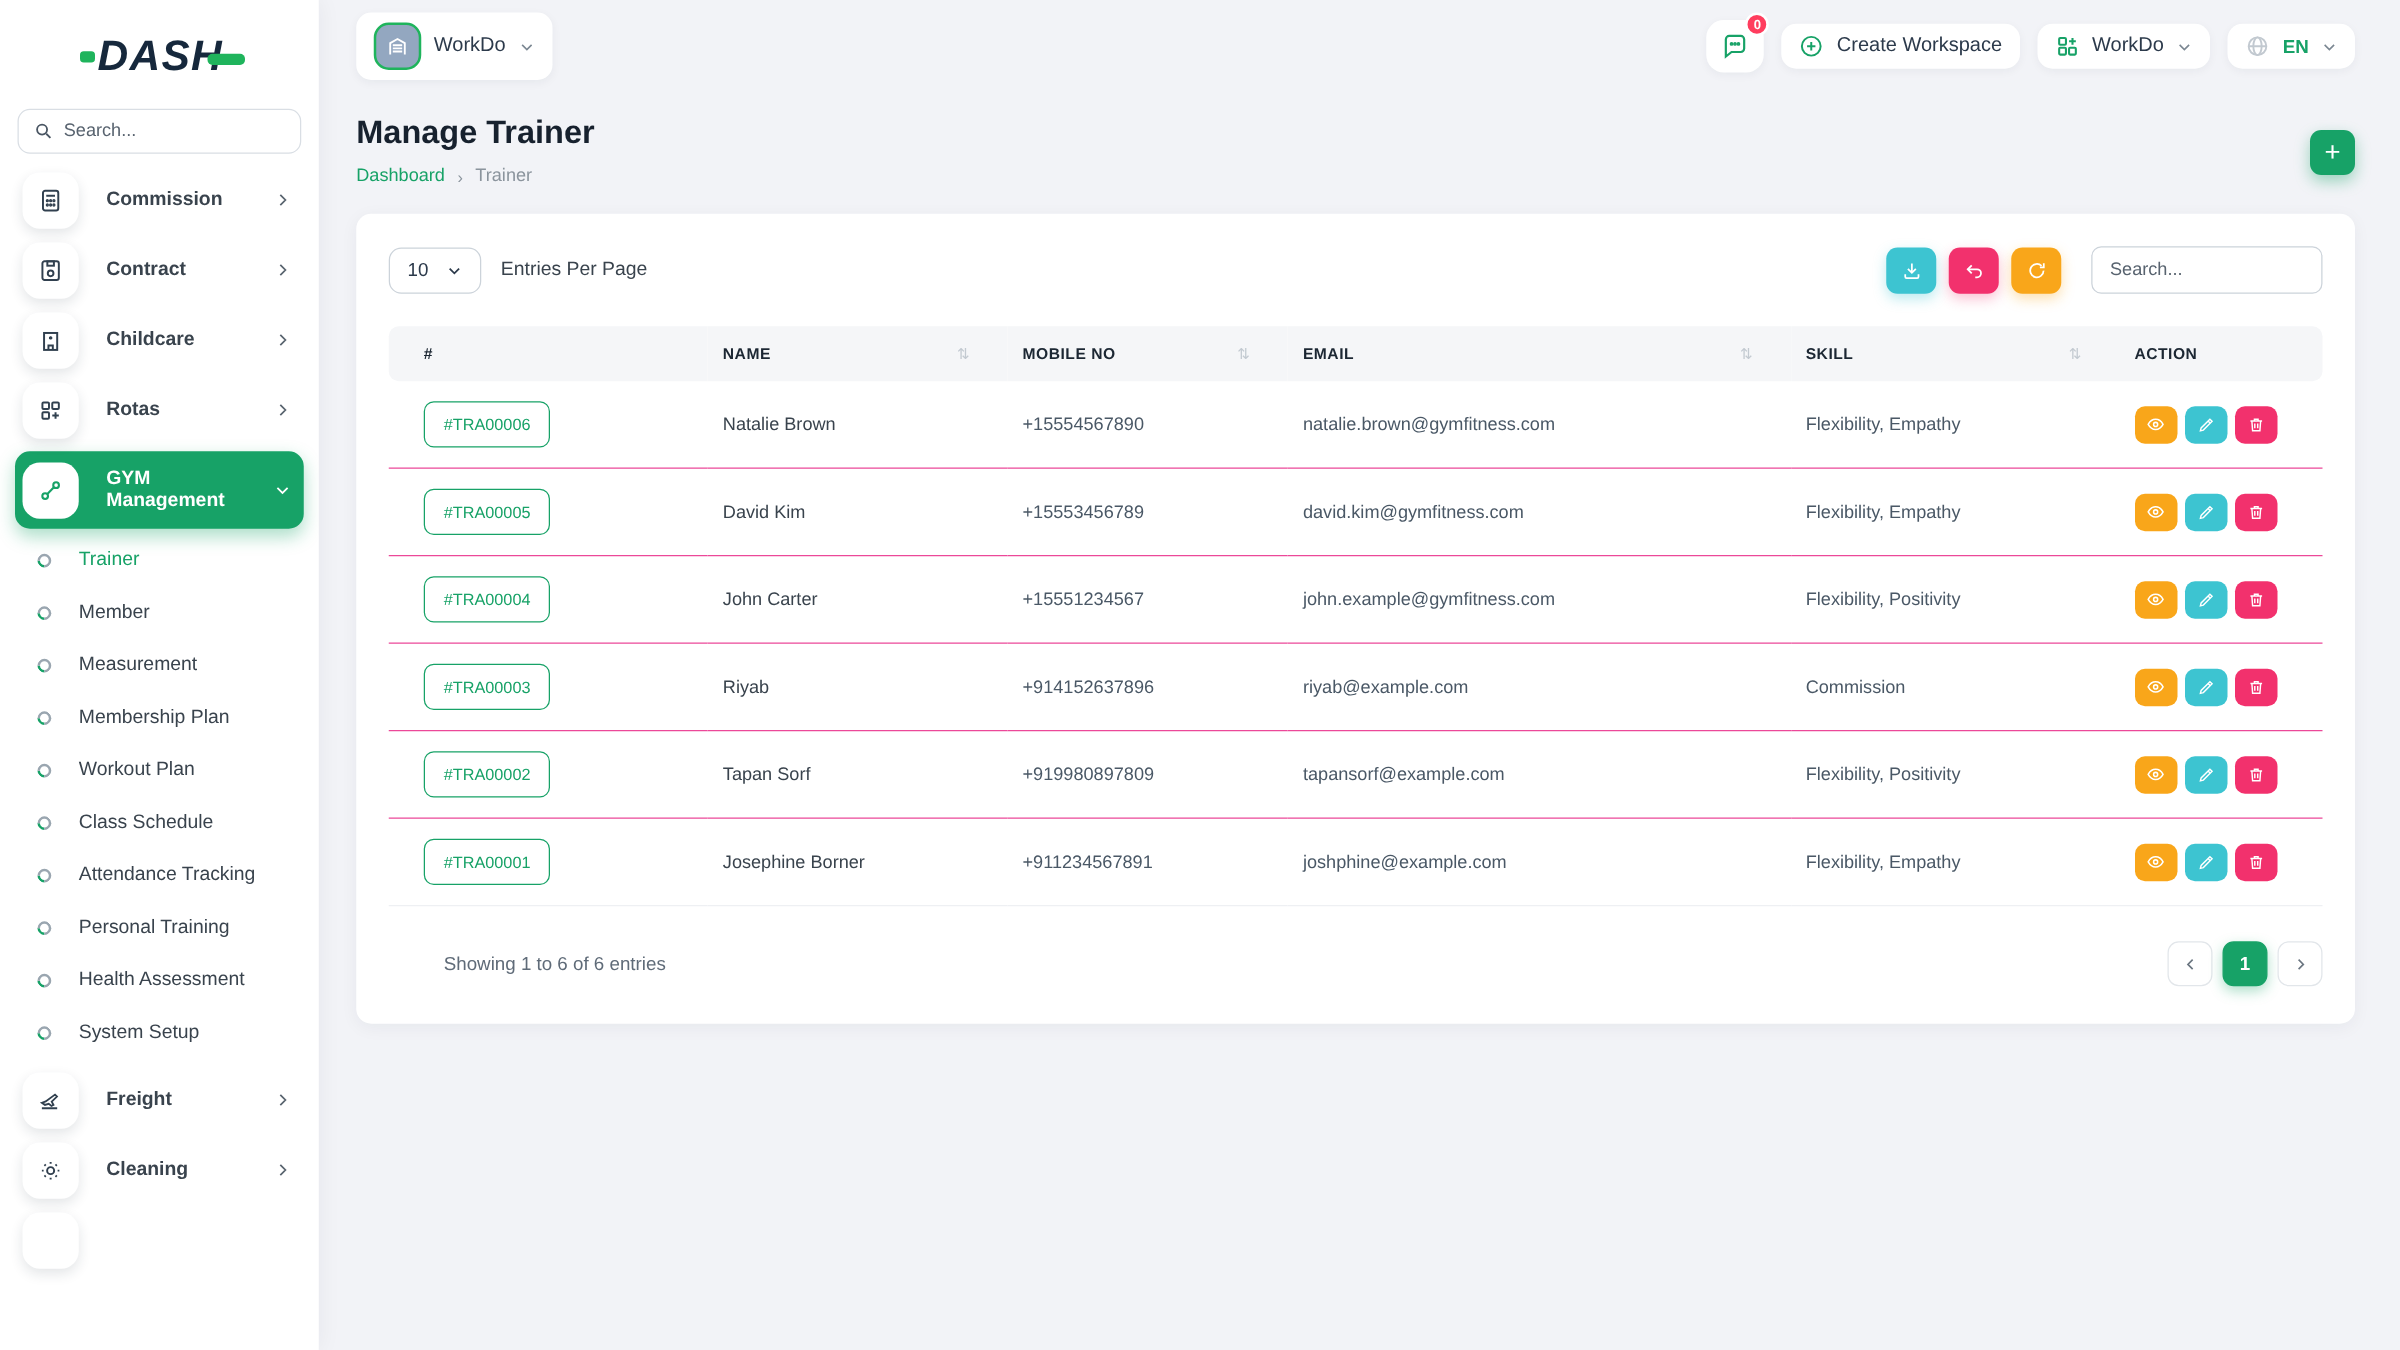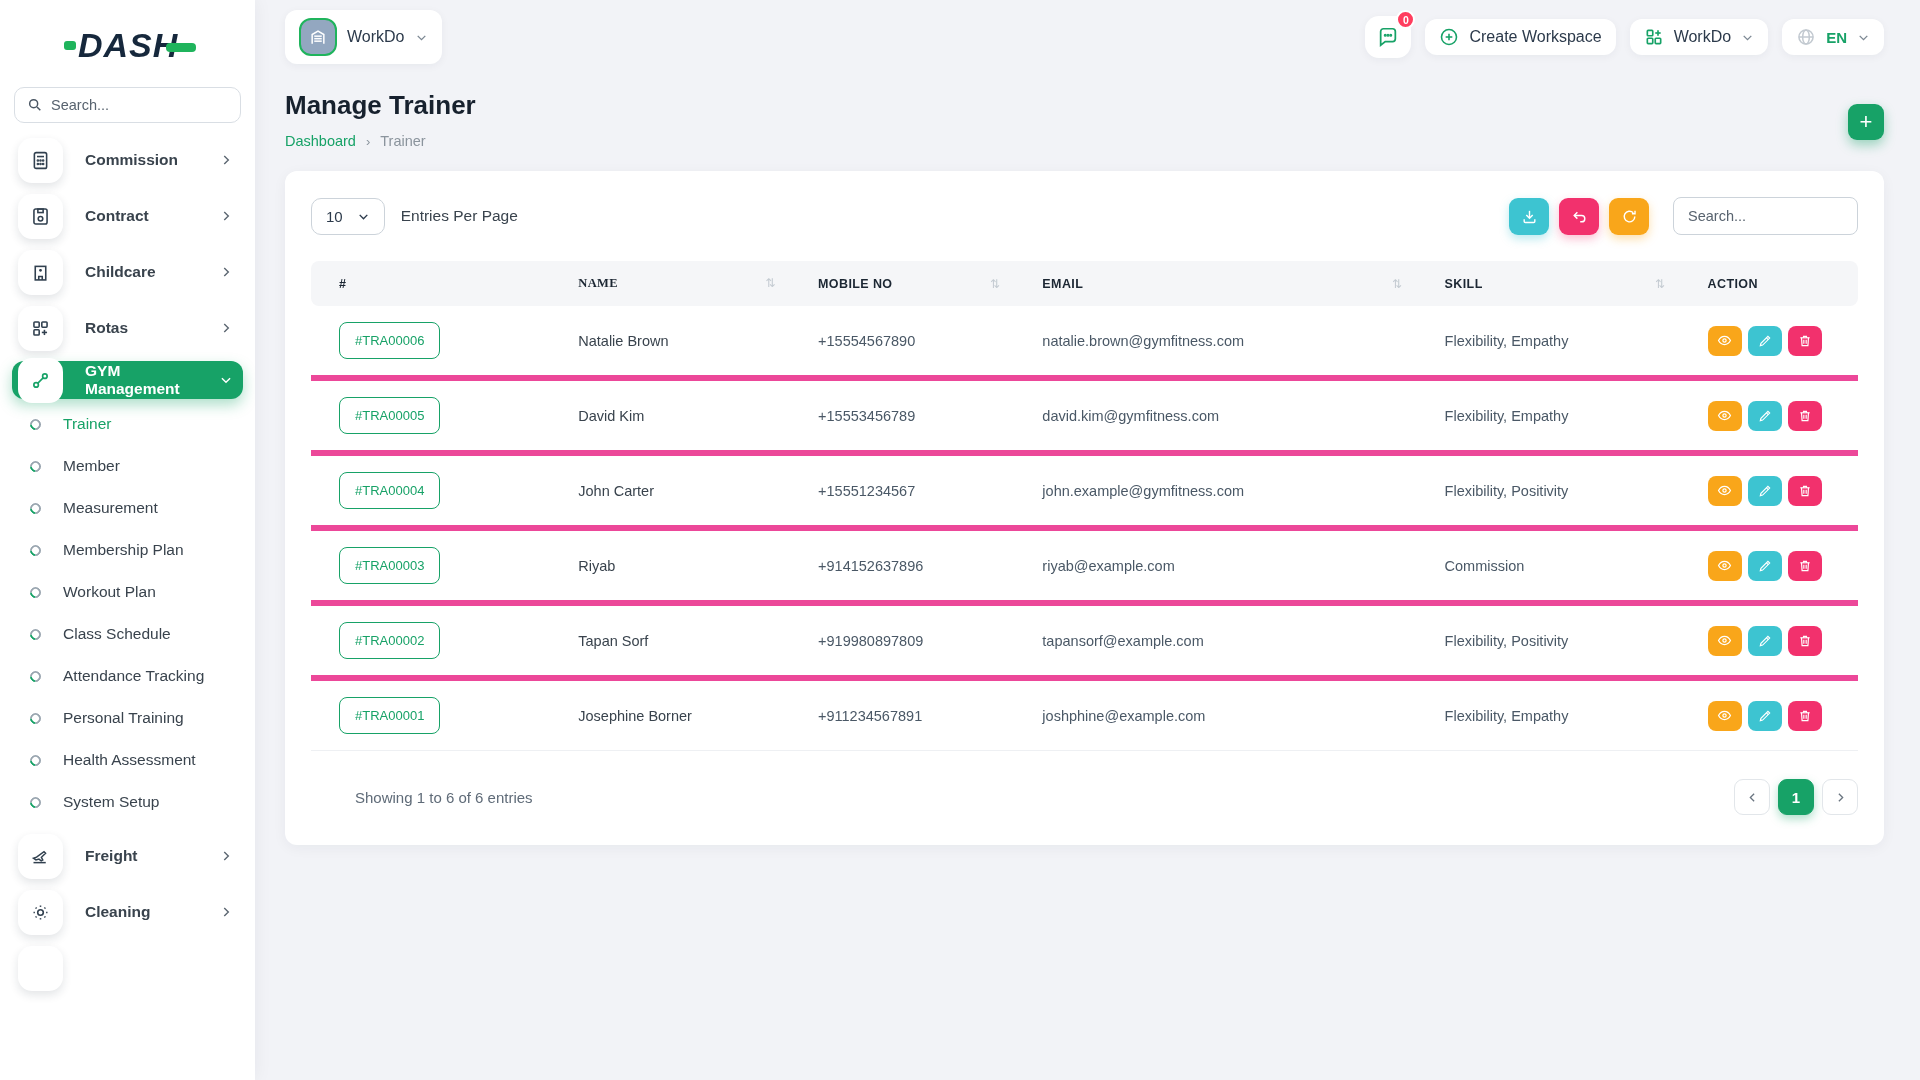--- a/index.html
+++ b/index.html
@@ -16,21 +16,21 @@
   .side-search { margin:22px 14px 10px 14px; display:flex; align-items:center; gap:8px;
     border:1px solid #d9dee4; border-radius:10px; padding:9px 12px; background:#fff; }
   .side-search input { border:none; outline:none; font-size:14.5px; color:#43505e; width:150px; background:transparent; }
   .side-search input::placeholder { color:#58636f; }
   .nav { margin-top:14px; }
   .nav-item { display:flex; align-items:center; height:46px; margin:10px 12px 0 12px; padding-left:6px; cursor:pointer; }
   .icon-box { width:45px; height:45px; background:#fff; border-radius:14px; box-shadow:0 4px 10px rgba(25,40,60,.12);
     display:flex; align-items:center; justify-content:center; color:#31404f; flex:0 0 45px; }
   .nav-label { margin-left:22px; font-size:15.5px; font-weight:600; color:#39434d; flex:1; }
   .nav-chev { color:#5a6570; margin-right:10px; display:flex; }
-  .nav-item.active { background:#17a267; border-radius:12px; height:38px; box-shadow:0 6px 14px rgba(23,162,103,.35); }
+  .nav-item.active { background:#17a267; border-radius:12px; height:62px; box-shadow:0 6px 14px rgba(23,162,103,.35); }
   .nav-item.active .icon-box { color:#17a267; box-shadow:none; }
   .nav-item.active .nav-label { color:#fff; font-weight:700; }
   .nav-item.active .nav-chev { color:#fff; }
   .subnav { padding:4px 0 0 0; }
   .subnav-item { display:flex; align-items:center; gap:22px; padding:12px 0 12px 30px; font-size:15.5px; color:#39434d; cursor:pointer; }
   .subnav-item.active { color:#17a267; }
   .bullet { width:11px; height:11px; border-radius:50%; border:2px solid #9aa6b0; border-bottom-color:#17a267; transform:rotate(45deg); flex:0 0 11px; }
 
   
   .main { margin-left:255px; height:1080px; position:relative; }
@@ -77,24 +77,24 @@
   .table-search input { border:none; outline:none; font-size:14.5px; width:155px; color:#43505e; background:transparent;}
   .table-search input::placeholder { color:#58636f; }
 
   table { width:100%; border-collapse:collapse; }
   thead th { background:#f5f6f8; text-align:left; font-size:12.5px; font-weight:700; color:#1c2733;
     letter-spacing:.4px; padding:15px 12px; white-space:nowrap; }
   thead th:first-child { border-radius:8px 0 0 8px; padding-left:28px; }
   thead th:last-child { border-radius:0 8px 8px 0; }
   .th-inner { display:flex; align-items:center; justify-content:space-between; }
   .sort-glyph { color:#c3cad1; font-size:12px; font-weight:400; margin-left:8px; margin-right:18px; cursor:pointer;}
-  tbody td { border-bottom:6px solid #ec4899; padding:16px 12px; font-size:14.5px; color:#4a5866; height:66px; }
+  tbody td { border-bottom:1px solid #ec4899; padding:16px 12px; font-size:14.5px; color:#4a5866; height:66px; }
   tbody tr:last-child td { border-bottom:1px solid #eef0f3; }
   tbody td:first-child { padding-left:28px; }
-  .col-id { width:16.5%; } .col-name { width:15.5%;font-family:Liberation Serif, serif; } .col-mobile { width:14.5%; }
+  .col-id { width:16.5%; } .col-name { width:15.5%; } .col-mobile { width:14.5%; }
   .col-email { width:26%; } .col-skill { width:17%; } .col-action { width:10.5%; }
   .id-badge { display:inline-block; border:1px solid #17a267; color:#17a267; font-size:13px; font-weight:500;
     padding:10px 15px; border-radius:8px; background:#fff; cursor:pointer; }
   .name-cell { color:#39434d; }
   .actions { display:flex; gap:6px; }
   .abtn { width:34px; height:30px; border:none; border-radius:8px; color:#fff; cursor:pointer;
     display:flex; align-items:center; justify-content:center; }
   .a-orange { background:#f9a61a; } .a-teal { background:#3dc4d1; } .a-pink { background:#f2316d; }
 
   .card-footer { display:flex; align-items:center; justify-content:space-between; margin-top:28px; }

